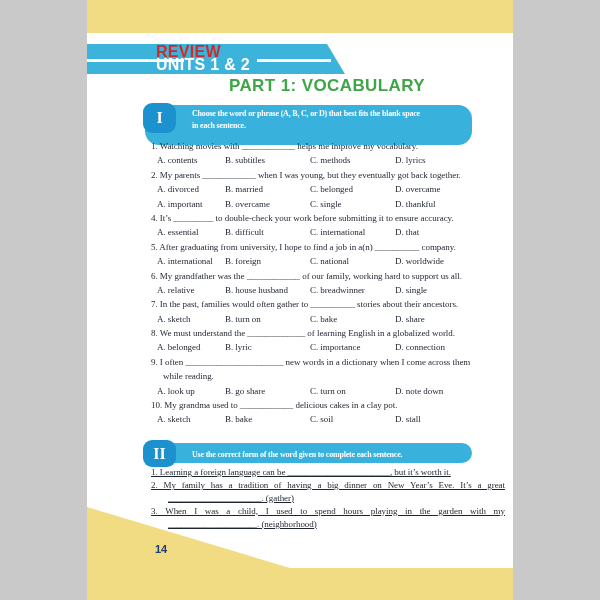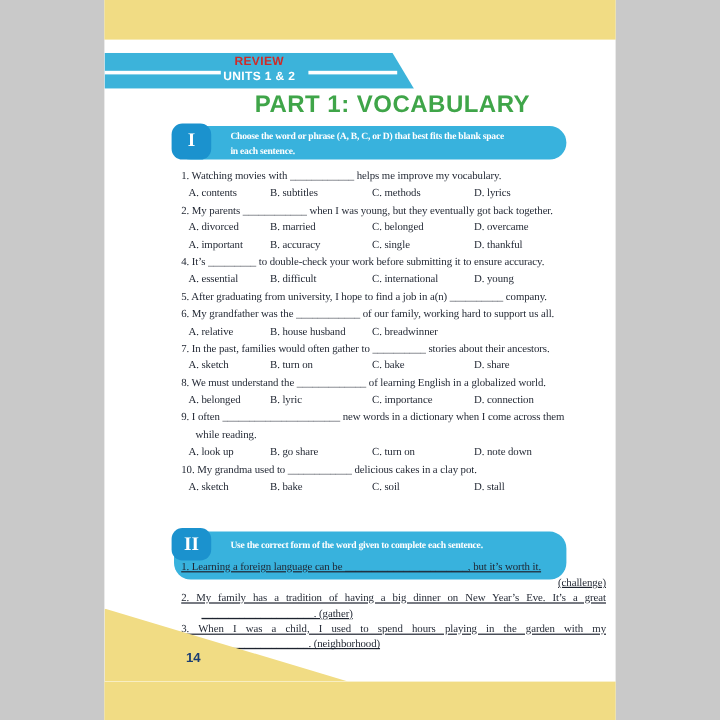--- a/index.html
+++ b/index.html
@@ -22,50 +22,50 @@
     position:absolute;left:0;top:44px;width:258px;height:30px;
     background:#3cb3da;
     clip-path:polygon(0 0,240px 0,100% 100%,0 100%);
   }
   .ribbon .stripe{
     position:absolute;top:15px;height:3px;background:#ffffff;
   }
   .ribbon .stripe-left{left:0;width:97px;}
   .ribbon .stripe-right{left:170px;width:74px;}
   .ribbon-text{
-    position:absolute;left:69px;top:2px;width:120px;text-align:center;
+    position:absolute;left:69px;top:2px;width:120px;
     font-family:"Liberation Sans", sans-serif;font-weight:bold;
-    font-size:10px;line-height:12.5px;letter-spacing:.3px;
+    font-size:16px;line-height:12.5px;letter-spacing:.3px;
   }
   .ribbon-line1{color:#cf2a28;}
   .ribbon-line2{color:#ffffff;}
   
   .part-title{
     position:absolute;left:64px;top:76px;width:352px;text-align:center;
     font-family:"Liberation Sans", sans-serif;font-weight:bold;
-    font-size:20px;letter-spacing:.4px;color:#3fa549;
+    font-size:17px;letter-spacing:.4px;color:#3fa549;
   }
   
   .sec-header{position:absolute;left:56px;width:329px;}
   .sec-bar{
     position:absolute;left:2px;right:0;background:#38b2dd;border-radius:14px;
     color:#ffffff;font-weight:bold;
     font-size:8px;line-height:12px;letter-spacing:-.2px;
     padding:3px 8px 0 47px;box-sizing:border-box;
   }
   .sec-badge{
     position:absolute;left:0;top:0;width:33px;background:#1b92ce;border-radius:9px;
     color:#ffffff;text-align:center;font-weight:bold;font-size:16px;
     display:flex;align-items:center;justify-content:center;
   }
   #sec1-header{top:103px;height:30px;}
-  #sec1-header .sec-bar{top:2px;height:28px;}
+  #sec1-header .sec-bar{top:2px;height:40px;}
   #sec1-header .sec-badge{height:30px;}
   #sec2-header{top:440px;height:27px;}
-  #sec2-header .sec-bar{top:3px;height:40px;padding-top:6px;}
+  #sec2-header .sec-bar{top:3px;height:20px;padding-top:6px;}
   #sec2-header .sec-badge{height:27px;}
   
   .p1{
     position:absolute;left:64px;top:139px;width:354px;
     font-size:9px;letter-spacing:-.05px;
   }
   .p1 .qline{height:14.4px;line-height:14.4px;white-space:nowrap;}
   .p1 .qcont{padding-left:12px;}
   .p1 .opts{
     display:grid;grid-template-columns:68px 85px 85px auto;
@@ -135,40 +135,47 @@
     <div class="qline">2. My parents ____________ when I was young, but they eventually got back together.</div>
     <div class="opts">
       <span>A. divorced</span>
       <span>B. married</span>
       <span>C. belonged</span>
       <span>D. overcame</span>
     </div>
 
     <div class="opts">
       <span>A. important</span>
-      <span>B. accuracy</span>
+      <span>B. overcame</span>
       <span>C. single</span>
       <span>D. thankful</span>
     </div>
 
     <div class="qline">4. It’s _________ to double-check your work before submitting it to ensure accuracy.</div>
     <div class="opts">
       <span>A. essential</span>
       <span>B. difficult</span>
       <span>C. international</span>
-      <span>D. young</span>
+      <span>D. that</span>
     </div>
 
     <div class="qline">5. After graduating from university, I hope to find a job in a(n) __________ company.</div>
+    <div class="opts">
+      <span>A. international</span>
+      <span>B. foreign</span>
+      <span>C. national</span>
+      <span>D. worldwide</span>
+    </div>
 
     <div class="qline">6. My grandfather was the ____________ of our family, working hard to support us all.</div>
     <div class="opts">
       <span>A. relative</span>
       <span>B. house husband</span>
       <span>C. breadwinner</span>
+      <span>D. single</span>
     </div>
 
     <div class="qline">7. In the past, families would often gather to __________ stories about their ancestors.</div>
     <div class="opts">
       <span>A. sketch</span>
       <span>B. turn on</span>
       <span>C. bake</span>
       <span>D. share</span>
     </div>
 
@@ -198,21 +205,20 @@
     </div>
   </div>
 
   <div class="sec-header" id="sec2-header">
     <div class="sec-bar">Use the correct form of the word given to complete each sentence.</div>
     <div class="sec-badge">II</div>
   </div>
 
   <div class="p2">
     <div class="qline">1. Learning a foreign language can be _______________________, but it’s worth it.</div>
-    <div class="qline right">(challenge)</div>
     <div class="qline just">2. My family has a tradition of having a big dinner on New Year’s Eve. It’s a great</div>
     <div class="qline indent">_____________________. (gather)</div>
     <div class="qline just">3. When I was a child, I used to spend hours playing in the garden with my</div>
     <div class="qline indent">____________________. (neighborhood)</div>
   </div>
 
   <div class="footer-triangle"></div>
   <div class="footer-band"></div>
   <div class="page-number">14</div>
 

